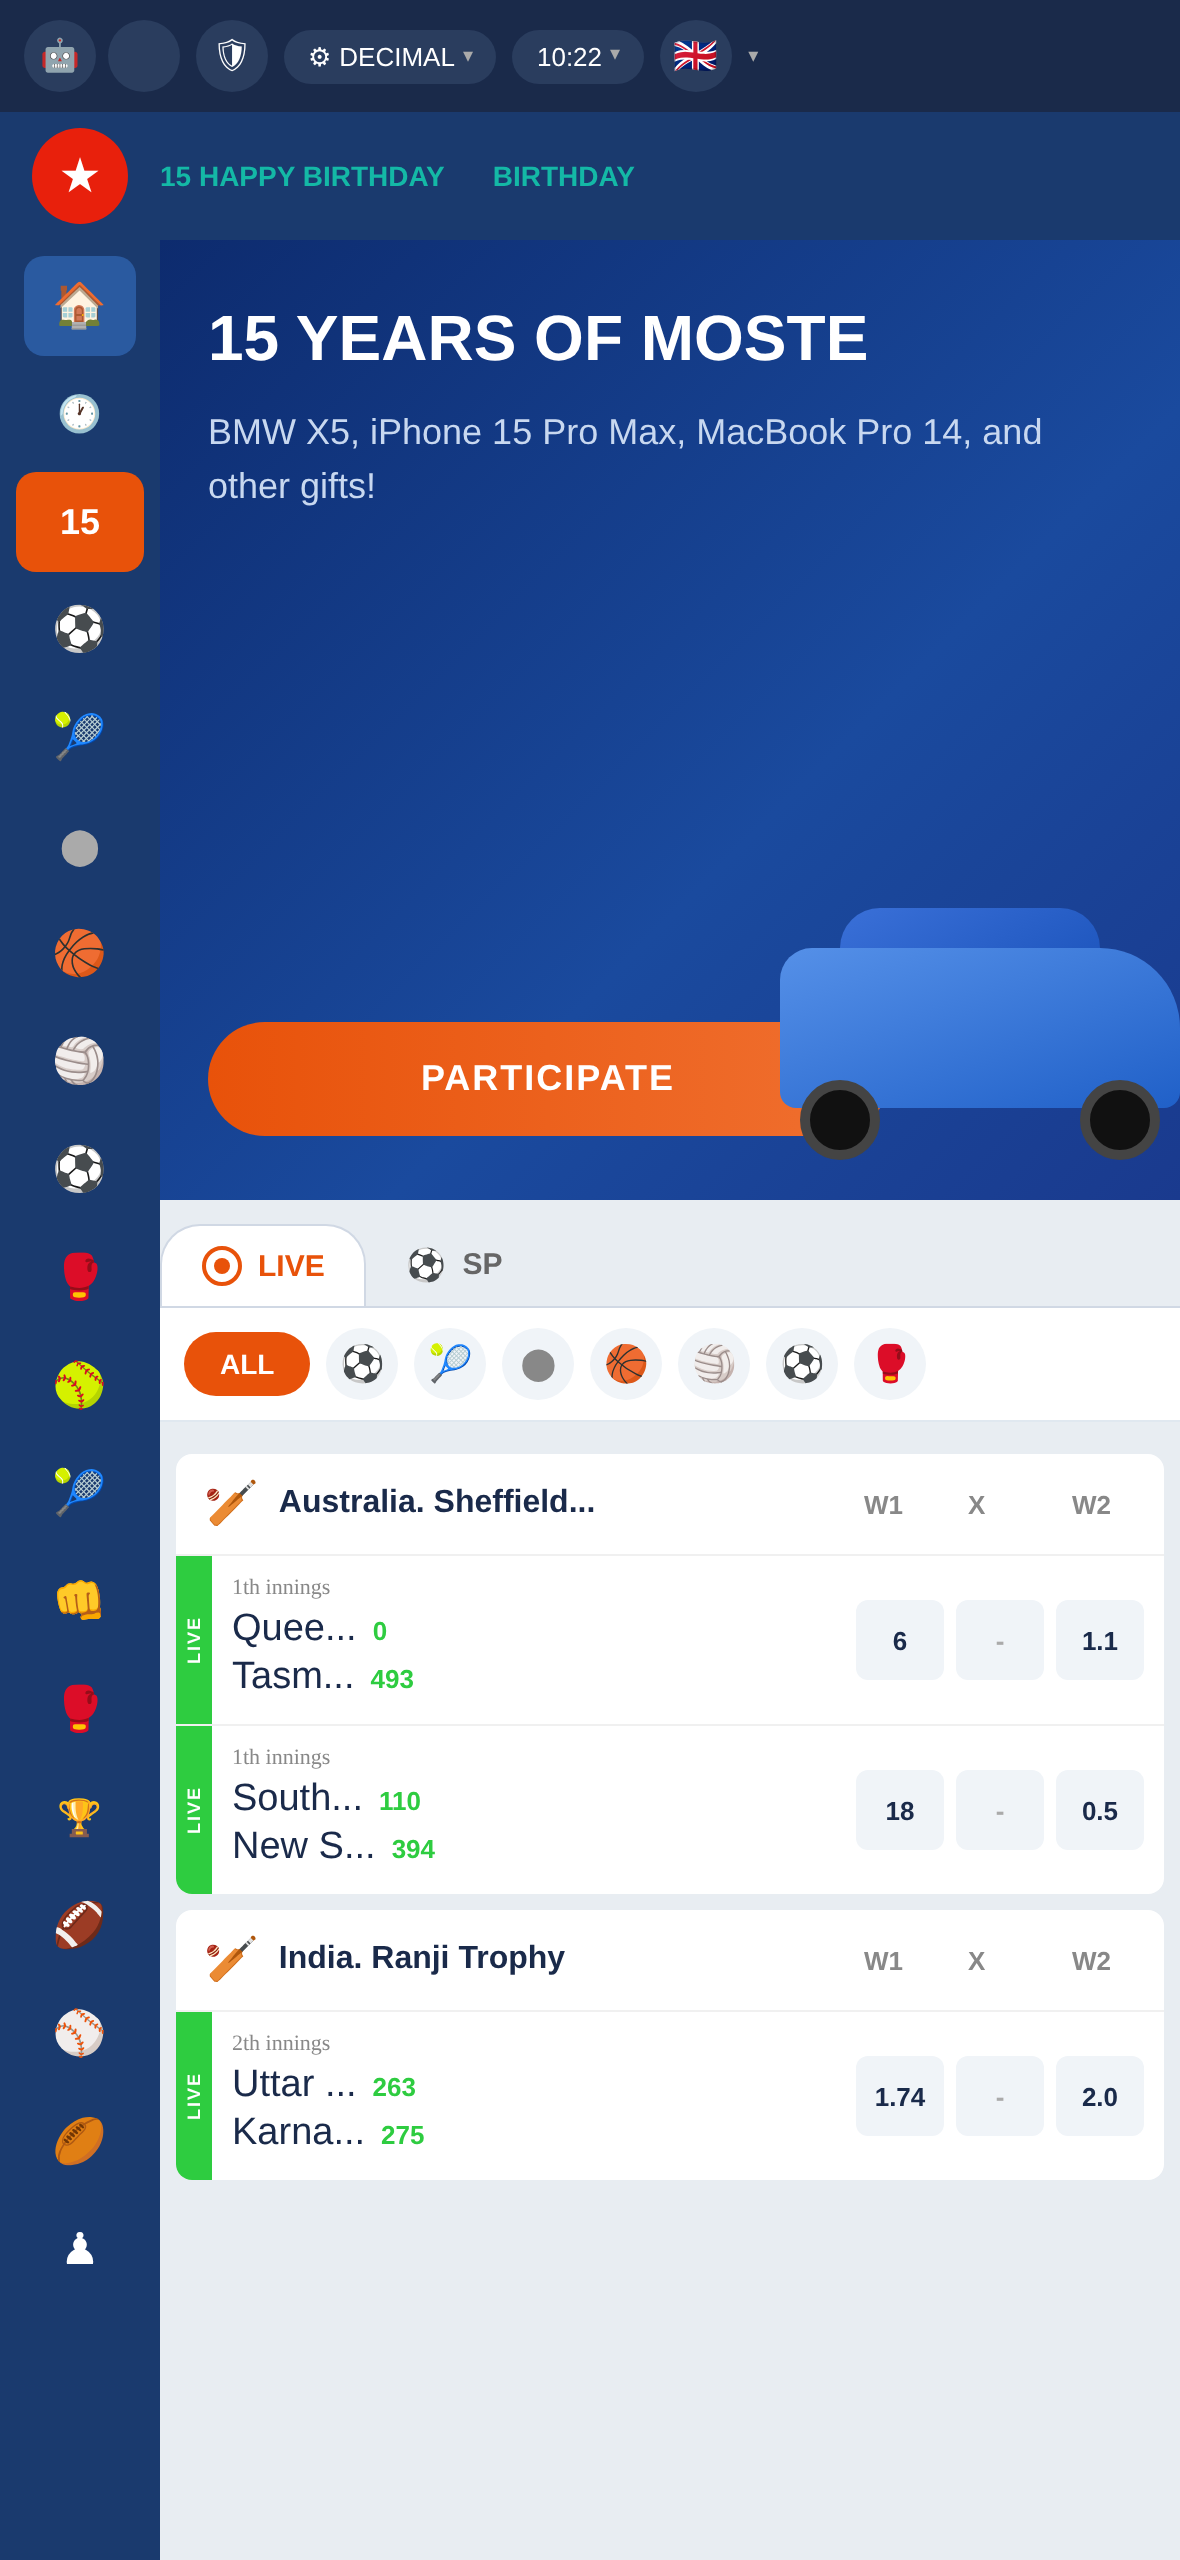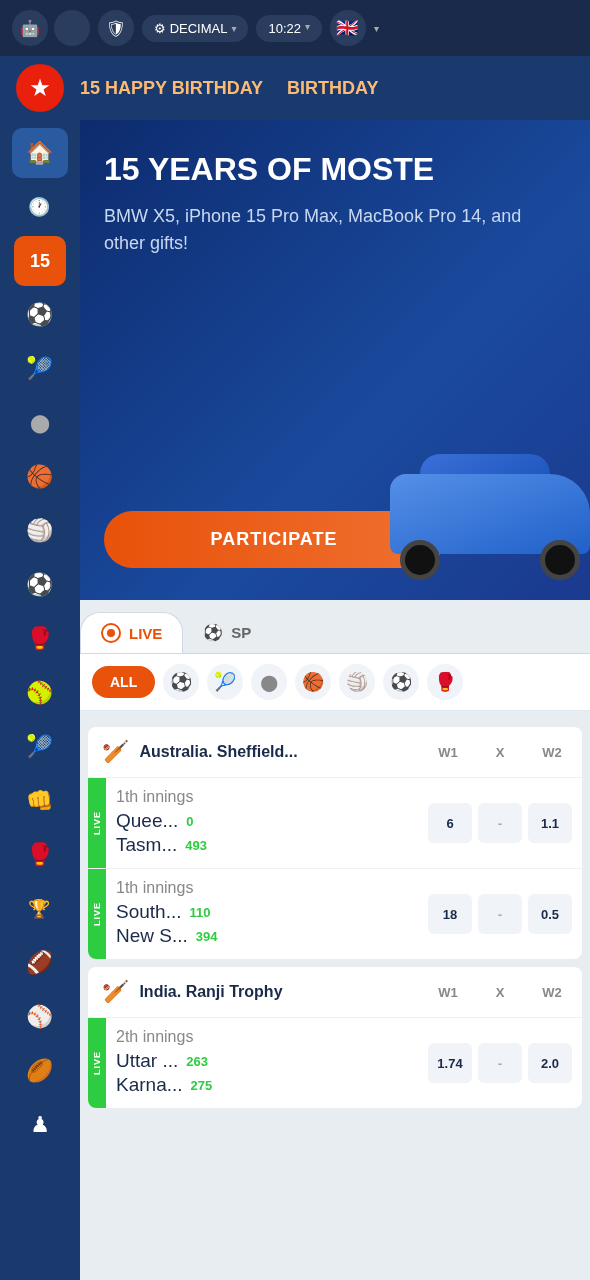--- a/index.html
+++ b/index.html
@@ -88,22 +88,22 @@
       display: flex;
       align-items: center;
       justify-content: center;
       font-size: 24px;
       color: white;
       flex-shrink: 0;
     }
     .header-nav {
       display: flex;
       gap: 24px;
-      color: #fdba74;
-      font-size: 18px;
+      color: #14b8a6;
+      font-size: 14px;
       font-weight: 600;
     }
     .header-nav span { white-space: nowrap; }
 
     
     .main-layout {
       display: flex;
       min-height: calc(1280px - 120px);
     }
 
@@ -126,21 +126,21 @@
       justify-content: center;
       border-radius: 10px;
       color: white;
       font-size: 22px;
       cursor: pointer;
     }
     .sidebar-item.active {
       background: #2a5aa0;
     }
     .sidebar-item-special {
-      width: 52px;
+      width: 64px;
       height: 50px;
       background: #e8520a;
       border-radius: 10px;
       display: flex;
       align-items: center;
       justify-content: center;
       color: white;
       font-size: 18px;
       font-weight: 900;
       cursor: pointer;
@@ -288,21 +288,21 @@
       color: #1a2a4a;
       flex: 1;
     }
     .odds-header {
       display: flex;
       gap: 20px;
       font-size: 13px;
       font-weight: 600;
       color: #888;
     }
-    .odds-header span { min-width: 32px; text-align: center; }
+    .odds-header span { min-width: 32px; }
 
     .match-row {
       background: white;
       display: flex;
       align-items: stretch;
       border-top: 1px solid #f0f0f0;
     }
     .live-badge {
       writing-mode: vertical-rl;
       text-orientation: mixed;
@@ -317,23 +317,24 @@
       align-items: center;
       justify-content: center;
       width: 18px;
       flex-shrink: 0;
     }
     .match-info {
       padding: 10px 10px;
       flex: 1;
     }
     .innings-label {
-      font-size: 16px;
+      font-size: 11px;
       color: #888;
       margin-bottom: 4px;
+      font-family: Liberation Serif, serif;
     }
     .team-row {
       display: flex;
       align-items: center;
       gap: 4px;
       margin-bottom: 2px;
     }
     .team-name {
       font-size: 19px;
       color: #1a2a4a;

